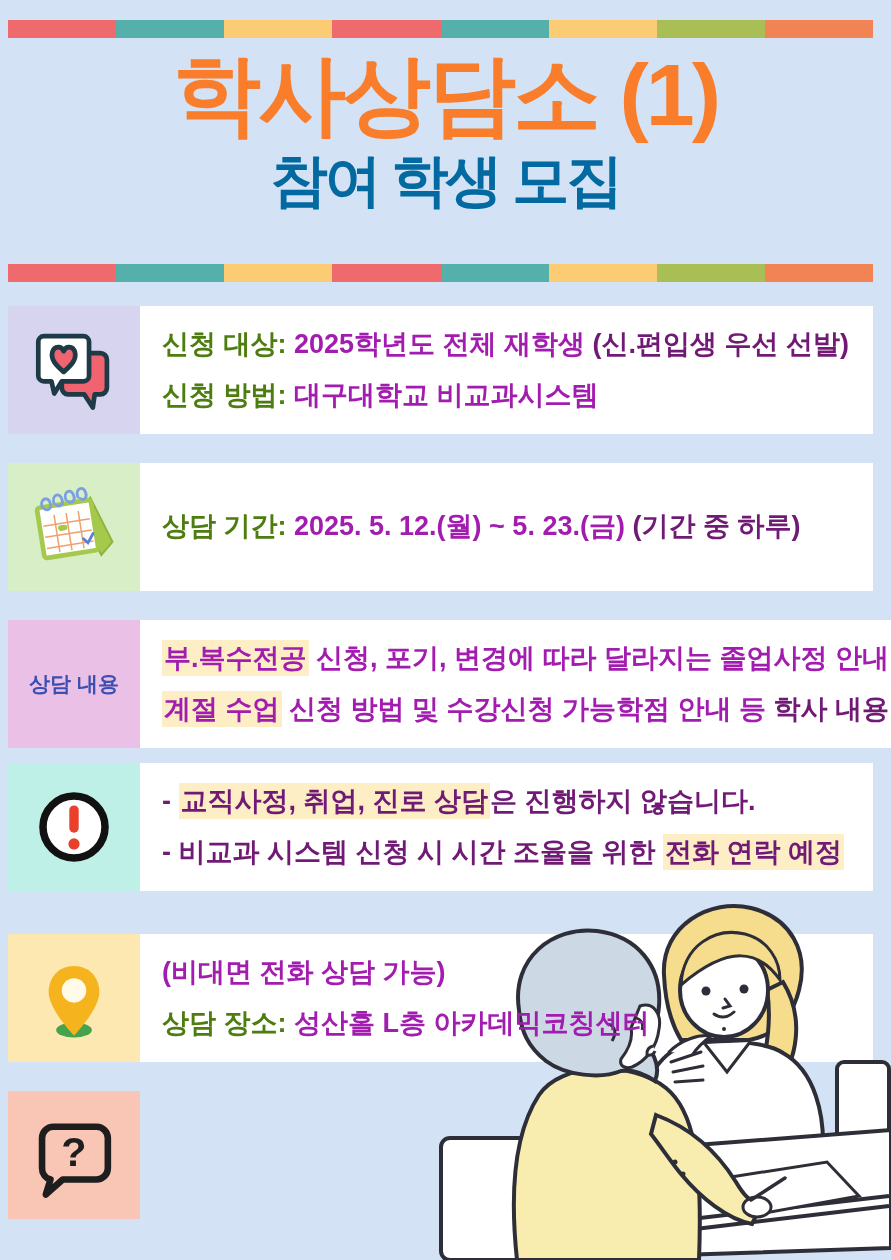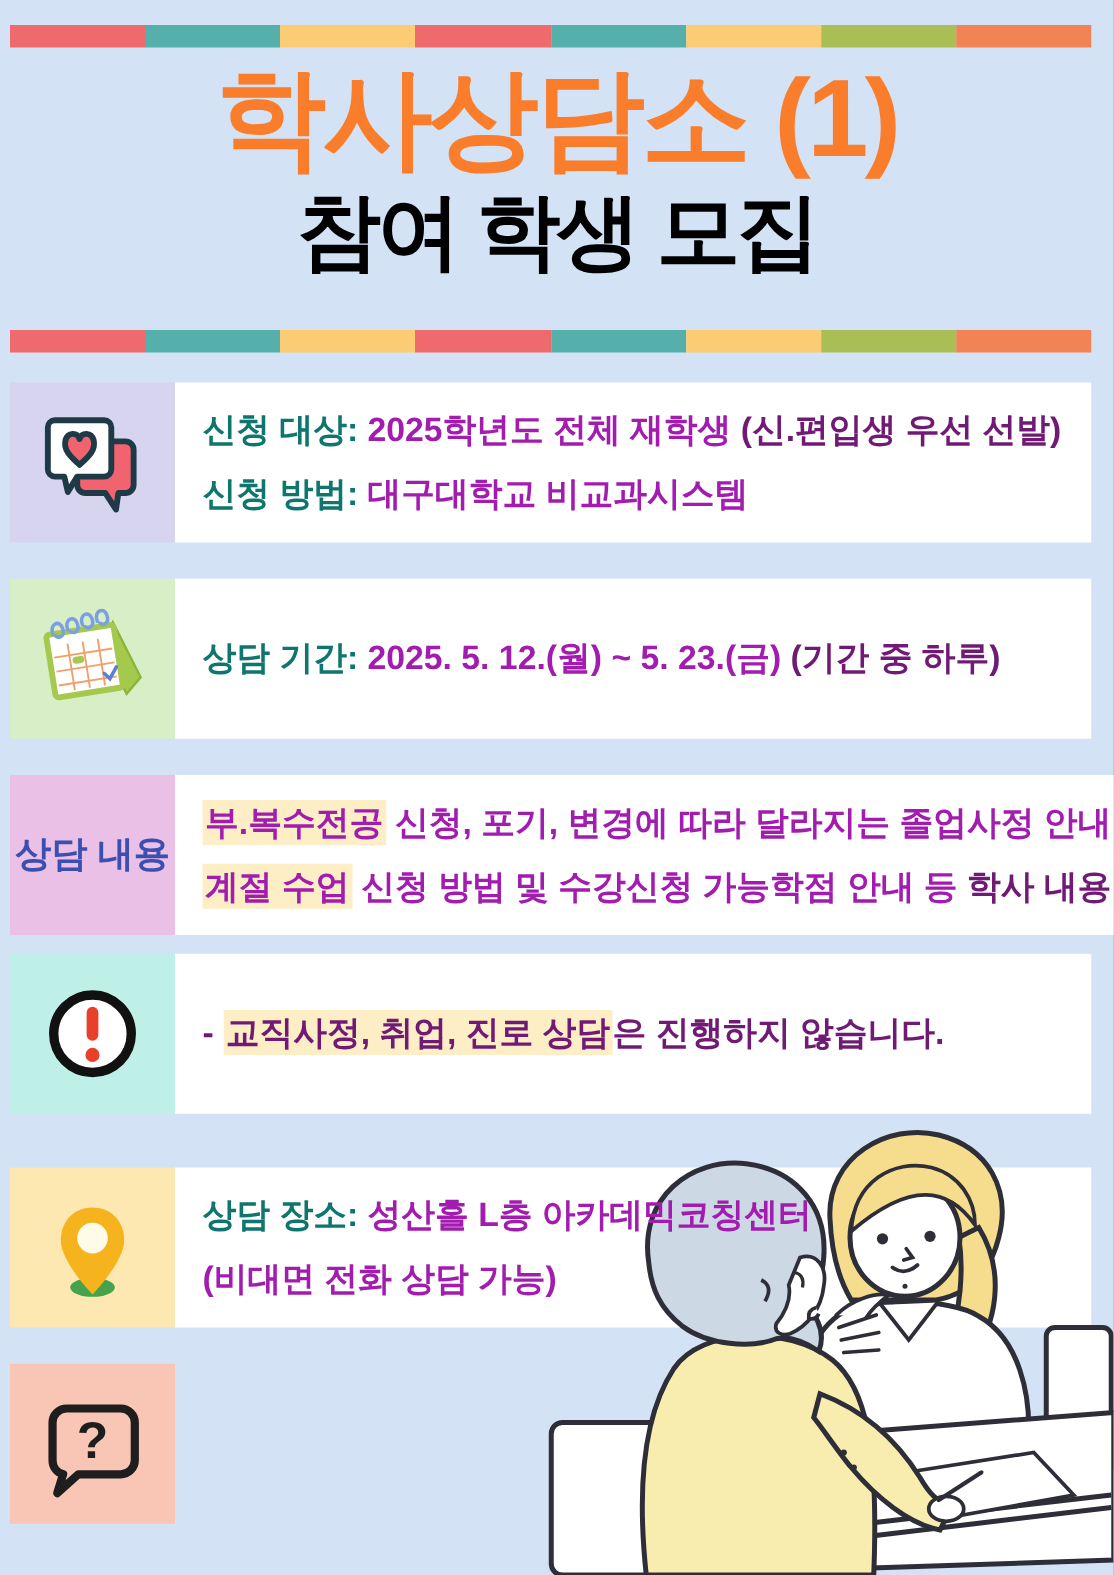--- a/index.html
+++ b/index.html
@@ -13,38 +13,38 @@
   .stripe{position:absolute;left:8px;width:865px;height:18px;display:flex;}
   .stripe-top{top:20px;}
   .stripe-mid{top:264px;}
   .stripe>div{flex:1;}
   
   .title-block{
     position:absolute;top:44px;left:0;width:100%;text-align:center;
     font-weight:900;letter-spacing:-3px;line-height:1.17;
   }
   .title-line1{font-size:88px;color:#f97d2b;}
-  .title-line2{font-size:67px;color:#000000;}
+  .title-line2{font-size:57px;color:#0369a1;}
   
   .card{position:absolute;left:8px;width:865px;height:128px;display:flex;}
   .icon-box{width:132px;flex:none;display:flex;align-items:center;justify-content:center;}
   .icon-box svg{width:94px;height:94px;display:block;}
-  .label-box{font-weight:800;font-size:29px;color:#3b4fb0;}
+  .label-box{font-weight:800;font-size:21px;color:#3b4fb0;}
   .card-body{
     flex:1;background:#ffffff;display:flex;flex-direction:column;
     justify-content:center;gap:15px;padding-left:22px;
   }
   .card-line{
     position:relative;z-index:3;
     font-size:27px;font-weight:800;color:#151515;line-height:1.3;
     white-space:nowrap;
   }
   .line-phone{font-size:32px;letter-spacing:0;}
   .seg-dark{color:#a21caf;}
-  .seg-blue{color:#0f766e;margin-top:28px;}
+  .seg-blue{color:#4d7c0f;margin-top:28px;}
   .seg-red{color:#701a75;}
   .hl{background:#fdeec6;padding:3px 2px;}
   
   .illustration{position:absolute;left:431px;top:890px;width:460px;height:370px;z-index:2;}
   .illustration svg{width:460px;height:370px;display:block;}
 </style>
 </head>
 <body>
 
 <div class="poster">
@@ -133,34 +133,35 @@
   <div class="card" style="top:763px">
     <div class="icon-box" style="background:#bff0e7">
       <svg viewBox="0 0 100 100">
         <circle cx="50" cy="50" r="33" fill="#ffffff" stroke="#111111" stroke-width="8"></circle>
         <rect x="45" y="27" width="10" height="29" rx="5" fill="#e8402a"></rect>
         <circle cx="50" cy="68" r="6" fill="#e8402a"></circle>
       </svg>
     </div>
     <div class="card-body">
       <div class="card-line"><span class="seg-red">- </span><span class="seg-red hl">교직사정, 취업, 진로 상담</span><span class="seg-red">은 진행하지 않습니다.</span></div>
+      <div class="card-line"><span class="seg-red">- 비교과 시스템 신청 시 시간 조율을 위한 </span><span class="seg-red hl">전화 연락 예정</span></div>
     </div>
   </div>
 
   <div class="card" style="top:934px">
     <div class="icon-box" style="background:#fce8b0">
       <svg viewBox="0 0 100 100">
         <ellipse cx="50" cy="84" rx="19" ry="8" fill="#44a34c"></ellipse>
         <path d="M50,16 C33,16 23,29 23,44 C23,62 50,90 50,90 C50,90 77,62 77,44 C77,29 67,16 50,16 Z" fill="#f5b41d"></path>
         <circle cx="50" cy="42" r="13" fill="#fffbe8"></circle>
       </svg>
     </div>
     <div class="card-body">
+      <div class="card-line"><span class="seg-dark">(비대면 전화 상담 가능)</span></div>
       <div class="card-line"><span class="seg-blue">상담 장소: </span><span class="seg-dark">성산홀 L층 아카데믹코칭센터</span></div>
-      <div class="card-line"><span class="seg-dark">(비대면 전화 상담 가능)</span></div>
     </div>
   </div>
 
   <div class="card" style="top:1091px">
     <div class="icon-box" style="background:#f9c5b5">
       <svg viewBox="0 0 100 100">
         <path d="M28,20 h46 a12,12 0 0 1 12,12 v32 a12,12 0 0 1 -12,12 h-36 l-18,16 l5,-16 a12,12 0 0 1 -9,-12 v-32 a12,12 0 0 1 12,-12 z" fill="none" stroke="#1e1e1e" stroke-width="7" stroke-linejoin="round"></path>
         <text x="50" y="62" text-anchor="middle" font-size="44" font-weight="bold" fill="#1e1e1e" font-family="Liberation Sans, DejaVu Sans, sans-serif">?</text>
       </svg>
     </div>

